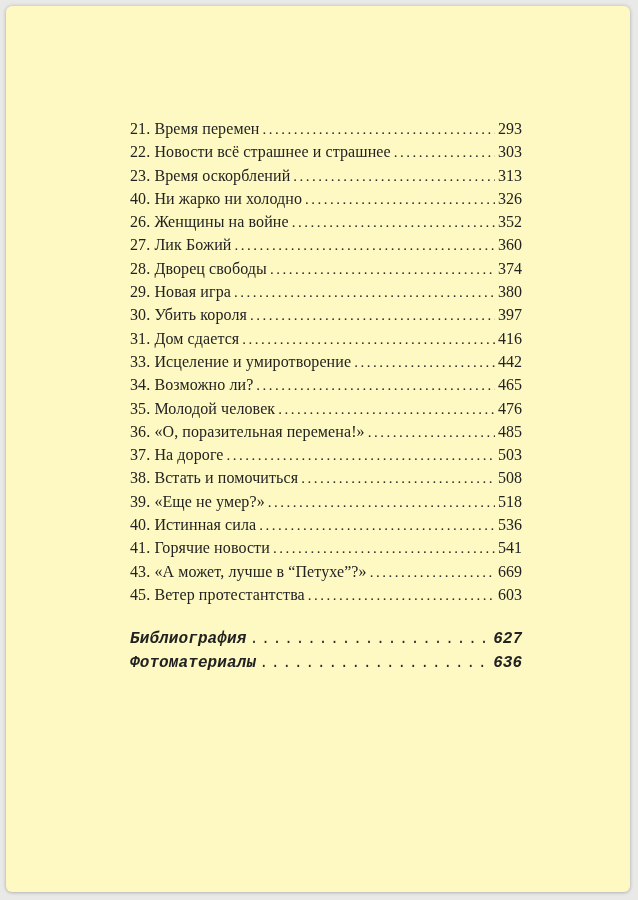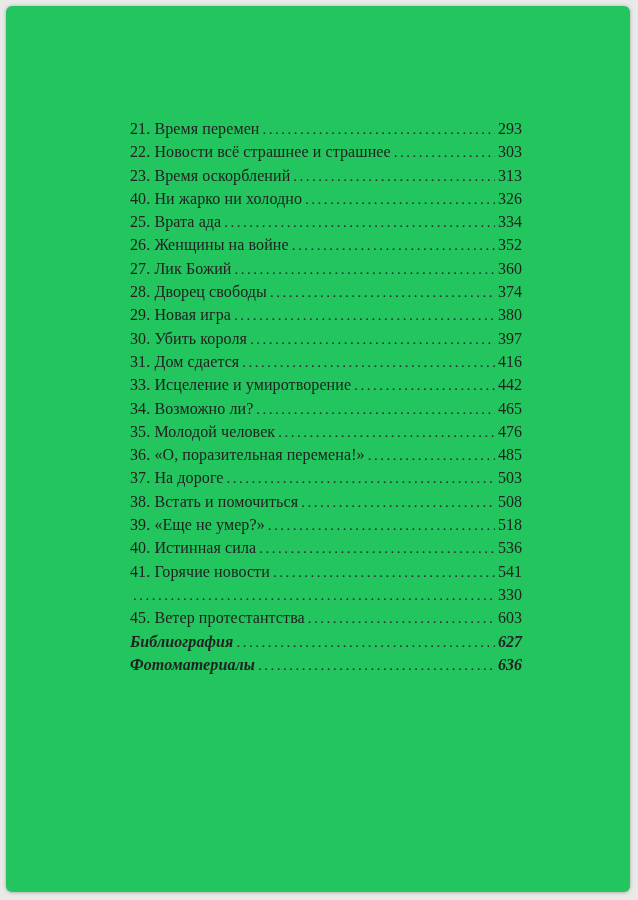--- a/index.html
+++ b/index.html
@@ -9,21 +9,21 @@
     height: 900px;
     background: #e9e9e7;
     font-family: "Liberation Serif", "DejaVu Serif", serif;
   }
   .paper {
     position: absolute;
     left: 6px;
     top: 6px;
     width: 624px;
     height: 886px;
-    background: #22c55e;
+    background: #fef9c3;
     border-radius: 6px;
     box-shadow: 0 0 4px rgba(0,0,0,0.18), 0 1px 3px rgba(0,0,0,0.12);
     overflow: hidden;
   }
   .toc-block {
     position: absolute;
     left: 124px;
     top: 114px;
     width: 392px;
   }
@@ -49,20 +49,22 @@
     content: "......................................................................................................";
     letter-spacing: 2.5px;
     font-size: 15px;
     color: #2a2a2a;
   }
   .toc-page {
     flex: 0 0 auto;
     text-align: right;
   }
   .back-matter {
+    margin-top: 21px;
+    font-family: Liberation Mono, monospace;
   }
   .back-matter .toc-title,
   .back-matter .toc-page {
     font-style: italic;
     font-weight: bold;
   }
 </style>
 </head>
 <body>
 
@@ -81,25 +83,20 @@
         </div>
         <div class="toc-line">
           <span class="toc-title">23. Время оскорблений</span>
           <span class="leader"></span>
           <span class="toc-page">313</span>
         </div>
         <div class="toc-line">
           <span class="toc-title">40. Ни жарко ни холодно</span>
           <span class="leader"></span>
           <span class="toc-page">326</span>
-        </div>
-        <div class="toc-line">
-          <span class="toc-title">25. Врата ада</span>
-          <span class="leader"></span>
-          <span class="toc-page">334</span>
         </div>
         <div class="toc-line">
           <span class="toc-title">26. Женщины на войне</span>
           <span class="leader"></span>
           <span class="toc-page">352</span>
         </div>
         <div class="toc-line">
           <span class="toc-title">27. Лик Божий</span>
           <span class="leader"></span>
           <span class="toc-page">360</span>
@@ -163,22 +160,23 @@
           <span class="toc-title">40. Истинная сила</span>
           <span class="leader"></span>
           <span class="toc-page">536</span>
         </div>
         <div class="toc-line">
           <span class="toc-title">41. Горячие новости</span>
           <span class="leader"></span>
           <span class="toc-page">541</span>
         </div>
         <div class="toc-line">
+          <span class="toc-title">43. «А может, лучше в “Петухе”?»</span>
           <span class="leader"></span>
-          <span class="toc-page">330</span>
+          <span class="toc-page">669</span>
         </div>
         <div class="toc-line">
           <span class="toc-title">45. Ветер протестантства</span>
           <span class="leader"></span>
           <span class="toc-page">603</span>
         </div>
       </div>
     <div class="back-matter">
         <div class="toc-line">
           <span class="toc-title">Библиография</span>

